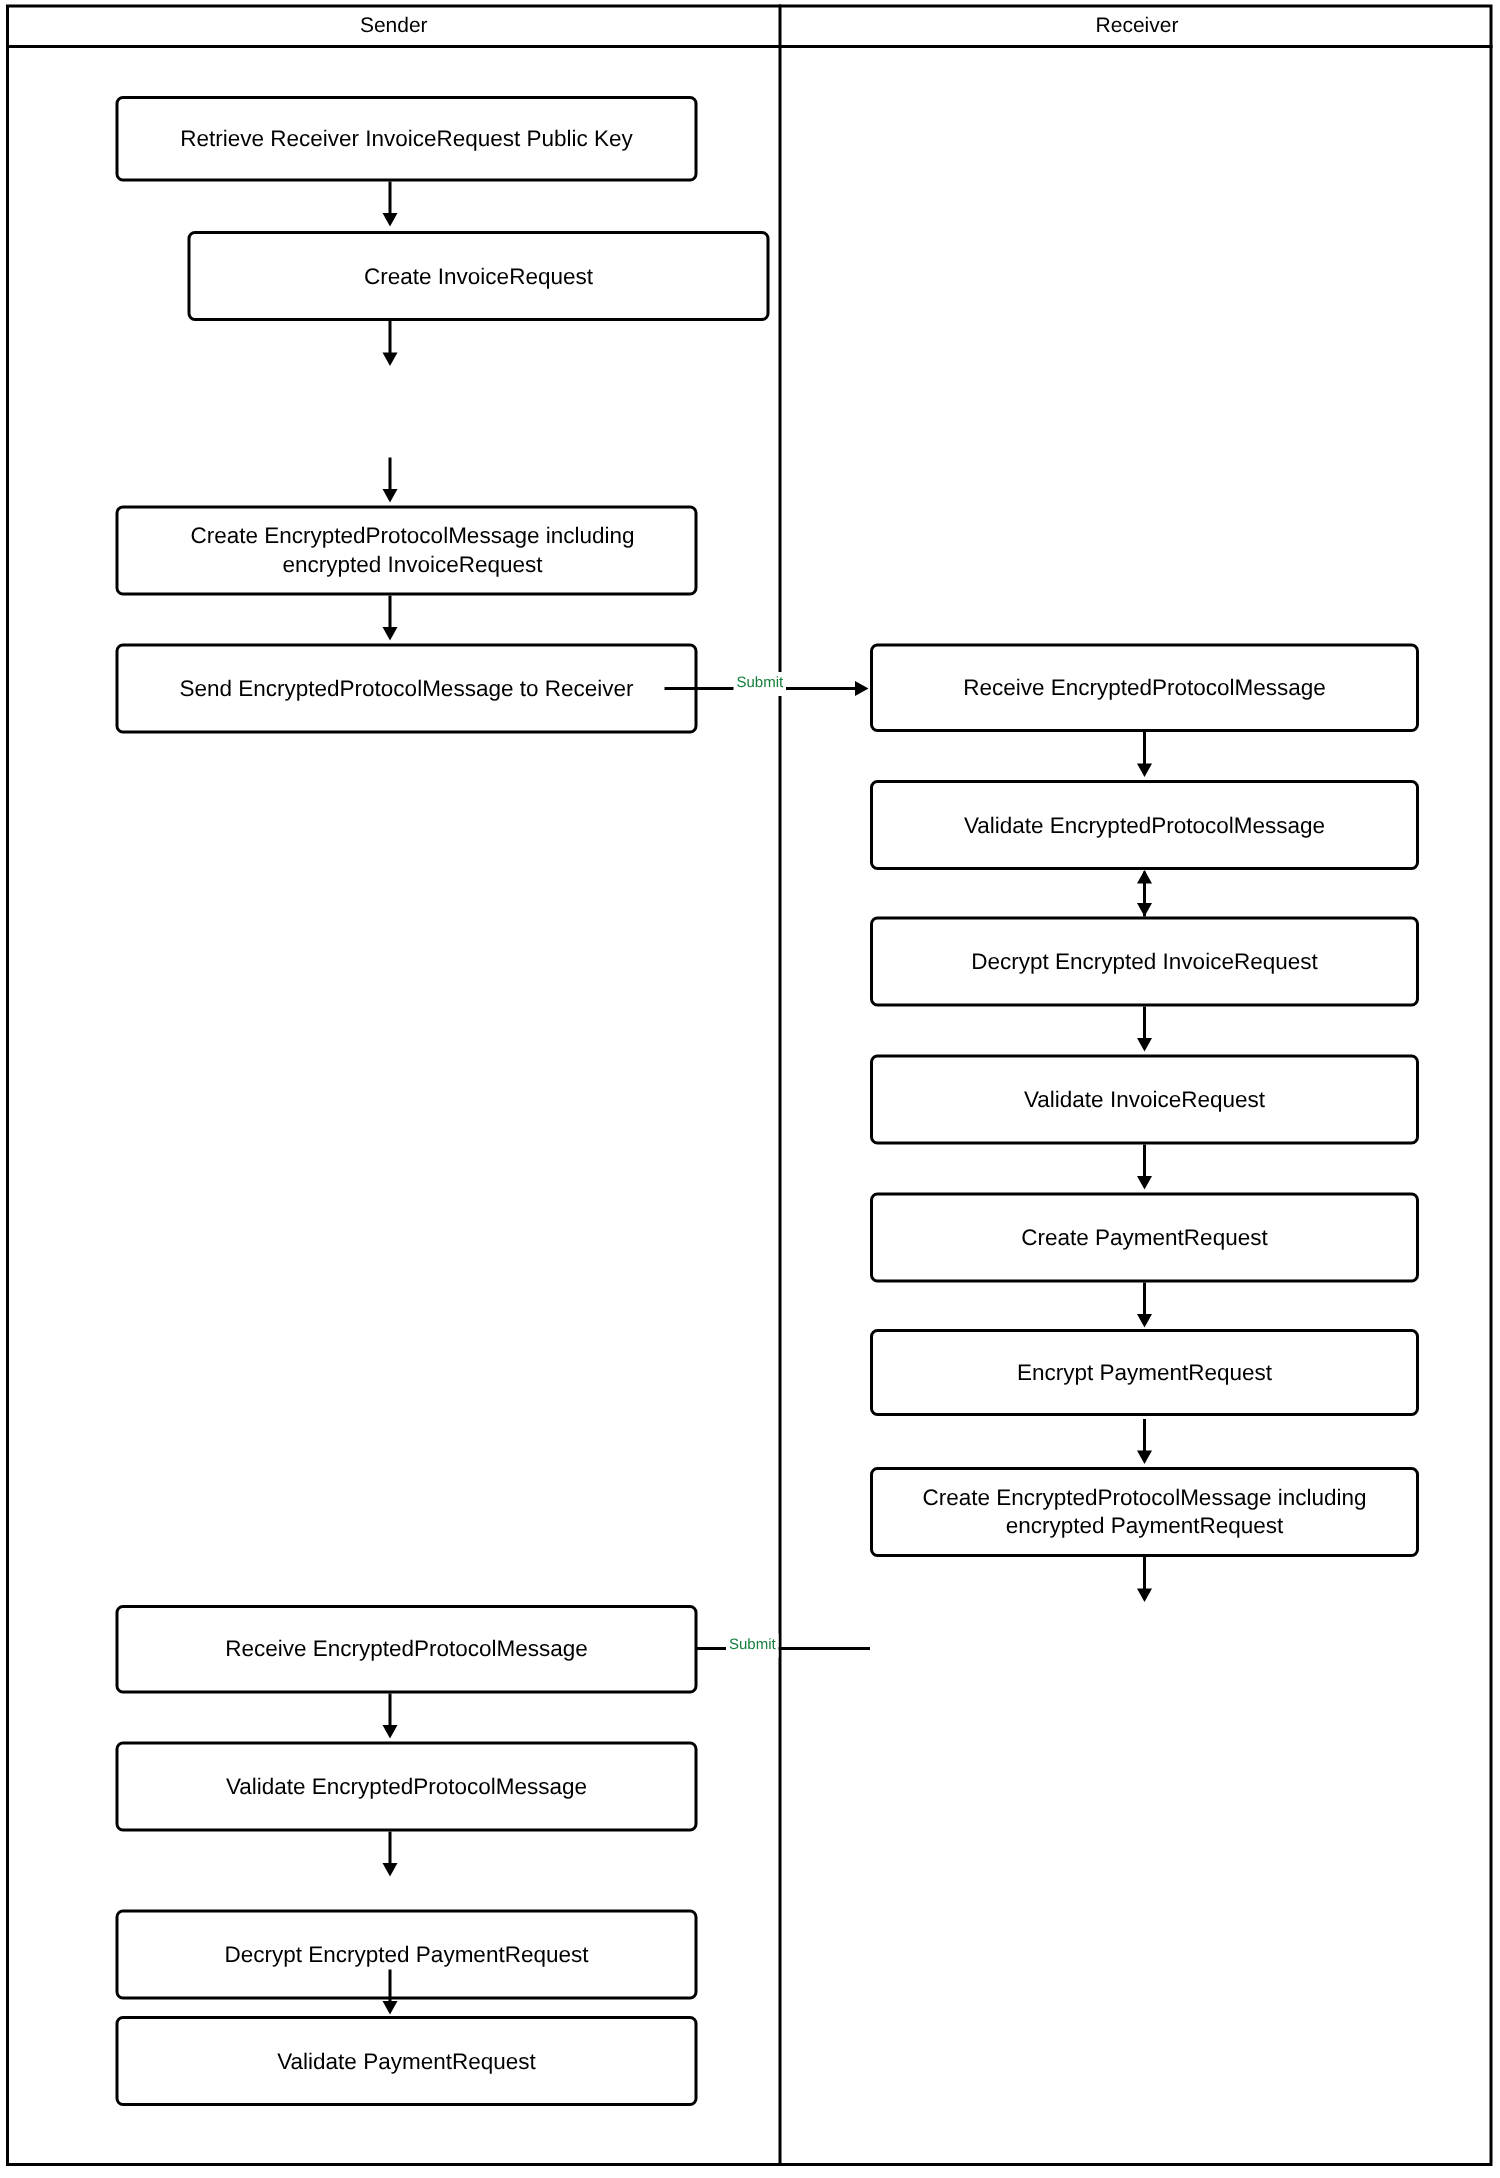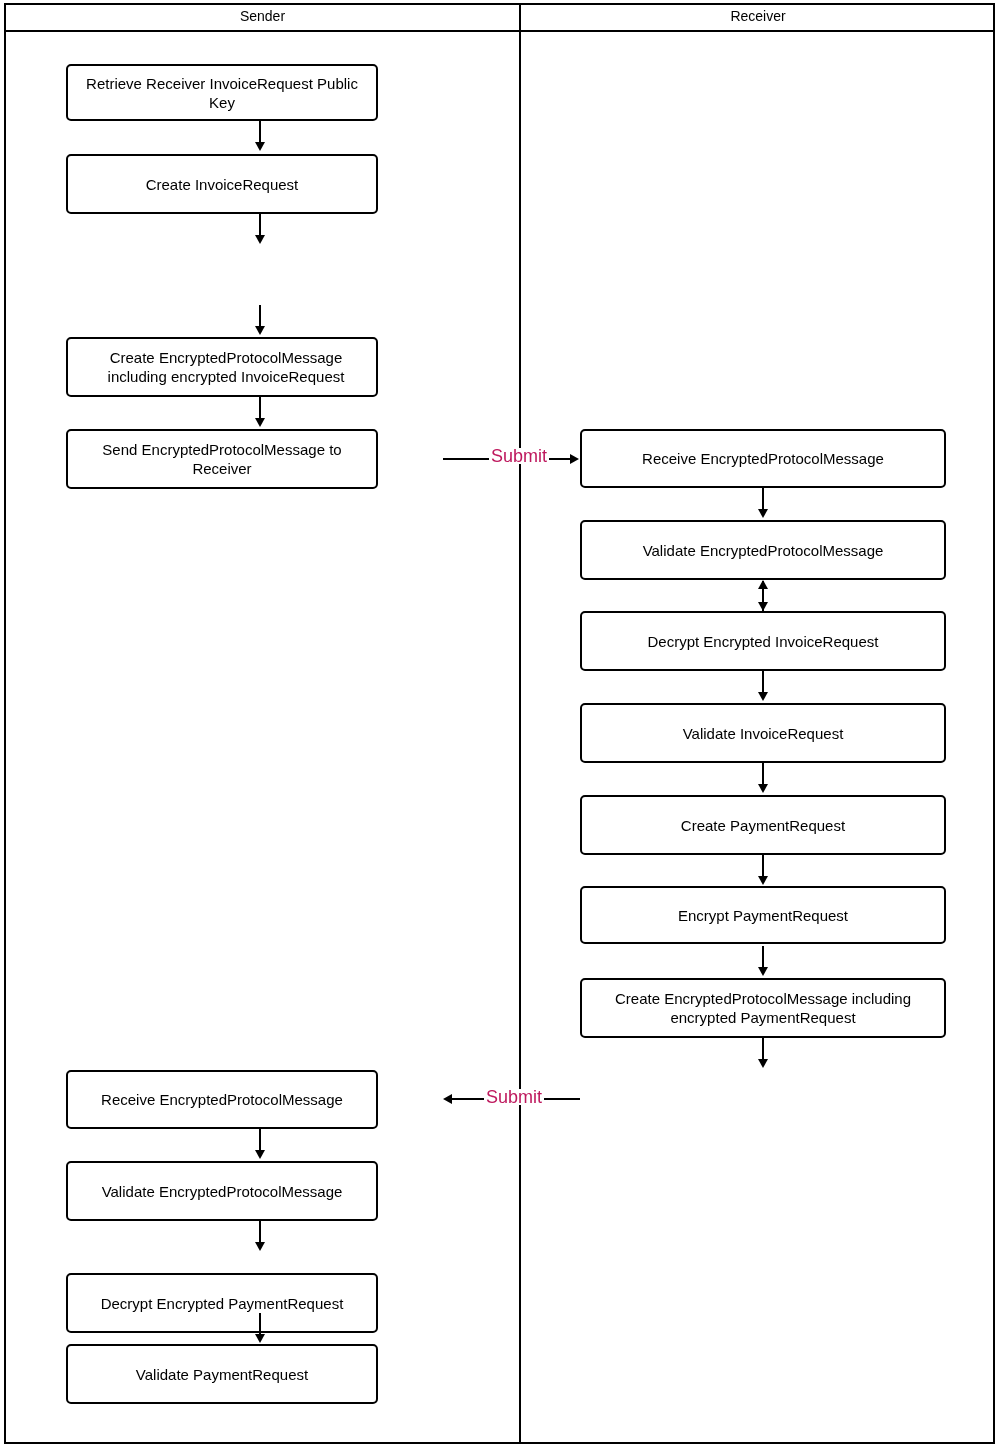--- a/index.html
+++ b/index.html
@@ -69,21 +69,21 @@
     background: #ffffff;
     display: flex;
     align-items: center;
     justify-content: center;
     text-align: center;
     font-size: 15px;
     line-height: 19px;
     padding: 2px 8px;
     color: #000000;
   }
-  .node.left  { left: 66px;  width: 312px; text-align: center; }
+  .node.left  { left: 77px;  width: 388px; text-align: center; }
   .node.right { left: 580px; width: 366px; }
 
   
   .vline {
     position: absolute;
     width: 2px;
     background: #000000;
   }
   .hline {
     position: absolute;
@@ -117,46 +117,46 @@
   .arrow-left {
     position: absolute;
     width: 0;
     height: 0;
     border-top: 5px solid transparent;
     border-bottom: 5px solid transparent;
     border-right: 9px solid #000000;
   }
   .edge-label {
     position: absolute;
-    font-size: 18px;
+    font-size: 10px;
     line-height: 16px;
     background: #ffffff;
     padding: 0 2px;
     white-space: nowrap;
-    color: #be185d;
+    color: #15803d;
   }
 </style>
 </head>
 <body>
 
 <div id="diagram-root">
 
   <div class="frame"></div>
   <div class="header-rule"></div>
   <div class="lane-divider"></div>
 
   <div class="lane-title receiver">Receiver</div>
   <div class="lane-title sender">Sender</div>
 
   <div class="node left" style="top:64px;height:57px;">Retrieve Receiver InvoiceRequest Public Key</div>
 
   <div class="vline" style="left:259px;top:121px;height:22px;"></div>
   <div class="arrow-down" style="left:255px;top:142px;"></div>
 
-  <div class="node left" style="top:154px;height:60px;">Create InvoiceRequest</div>
+  <div class="node left" style="top:154px;height:60px;margin-left:48px;">Create InvoiceRequest</div>
 
   <div class="vline" style="left:259px;top:214px;height:22px;"></div>
   <div class="arrow-down" style="left:255px;top:235px;"></div>
 
 
   <div class="vline" style="left:259px;top:305px;height:22px;"></div>
   <div class="arrow-down" style="left:255px;top:326px;"></div>
 
   <div class="node left" style="top:337px;height:60px;padding-left:16px;">Create EncryptedProtocolMessage including encrypted InvoiceRequest</div>
 

